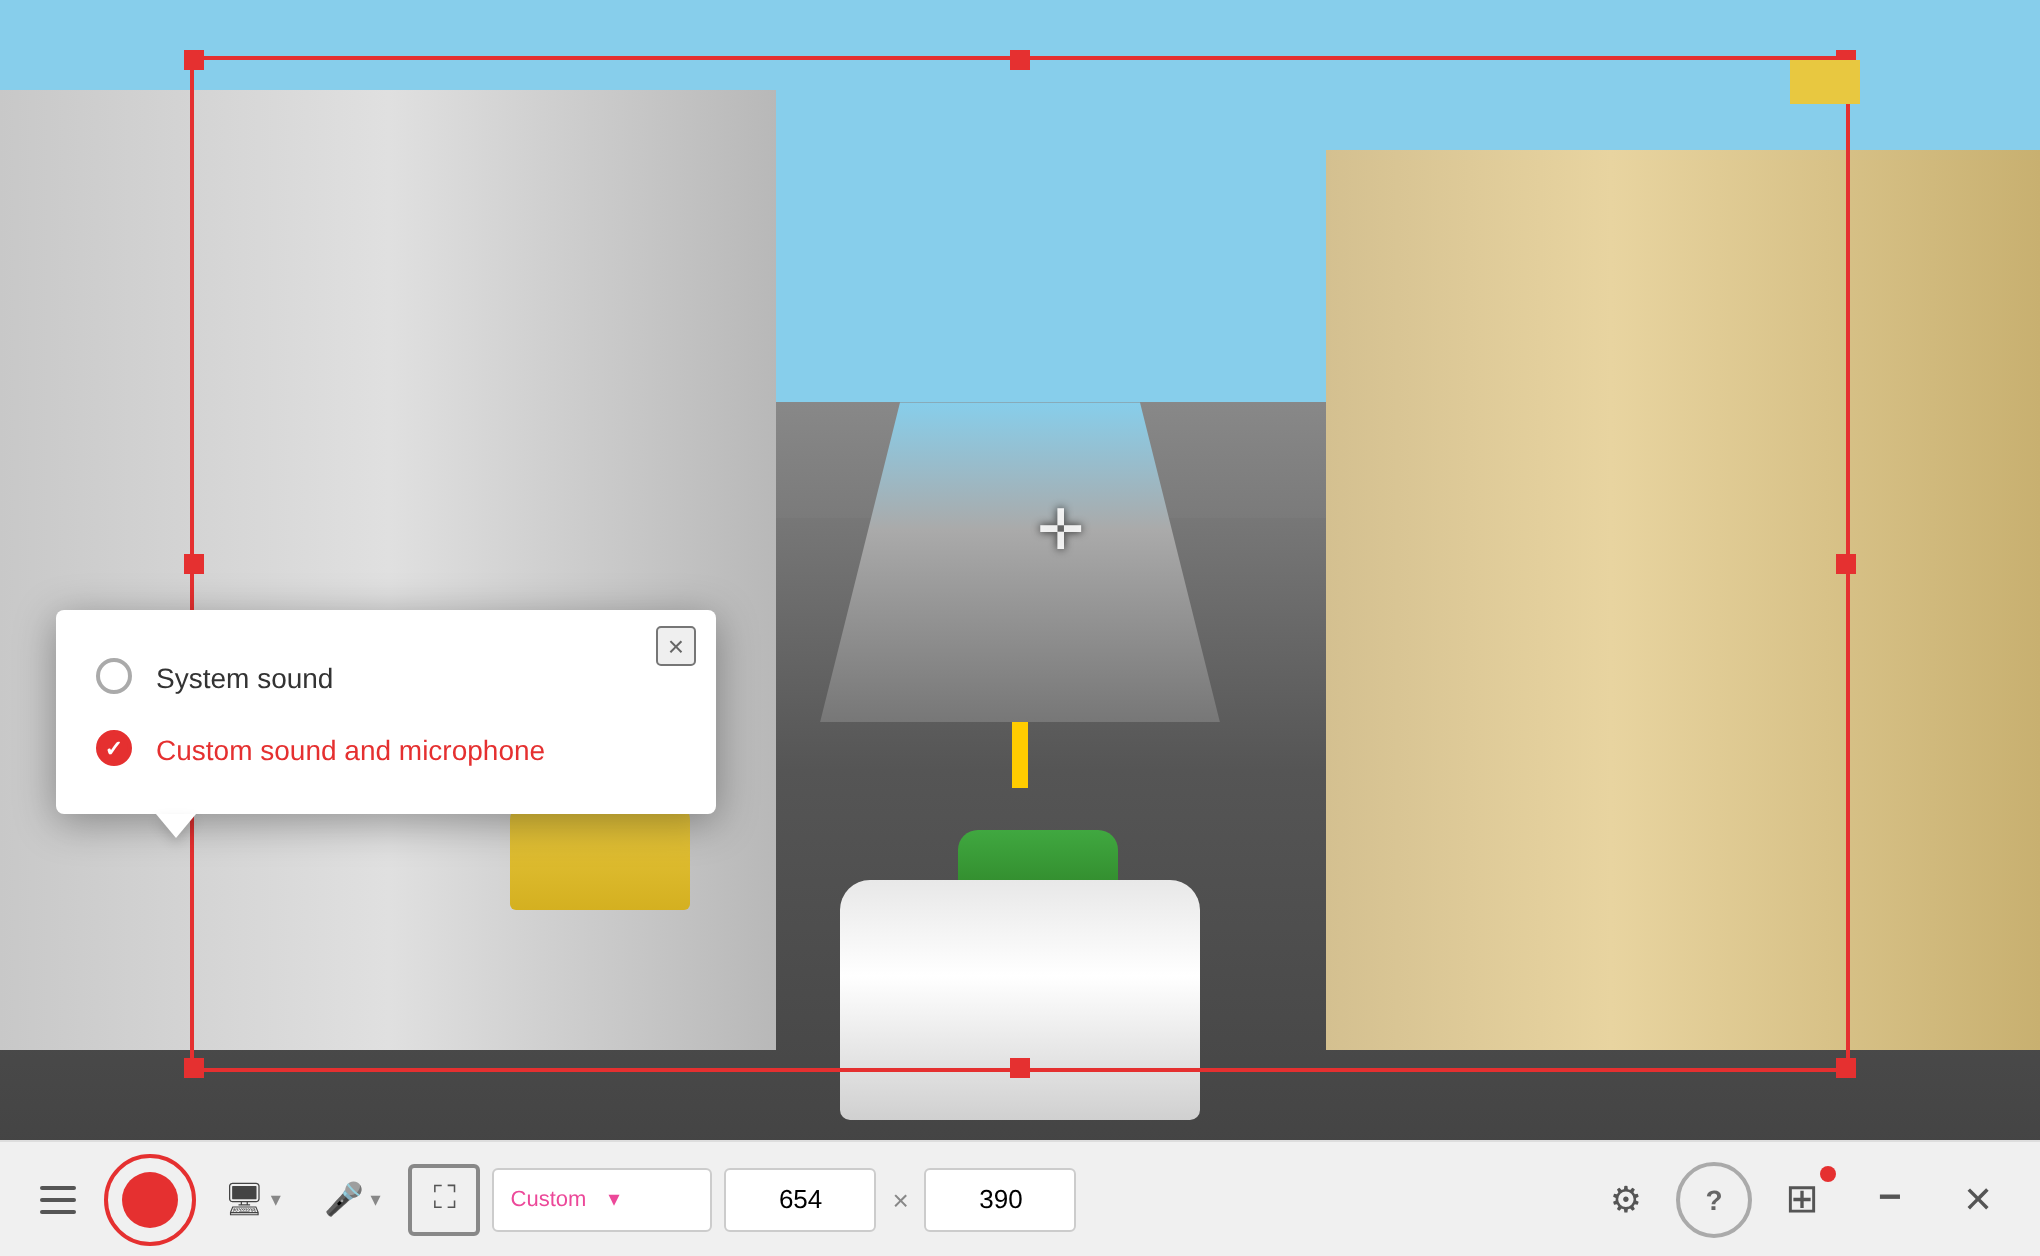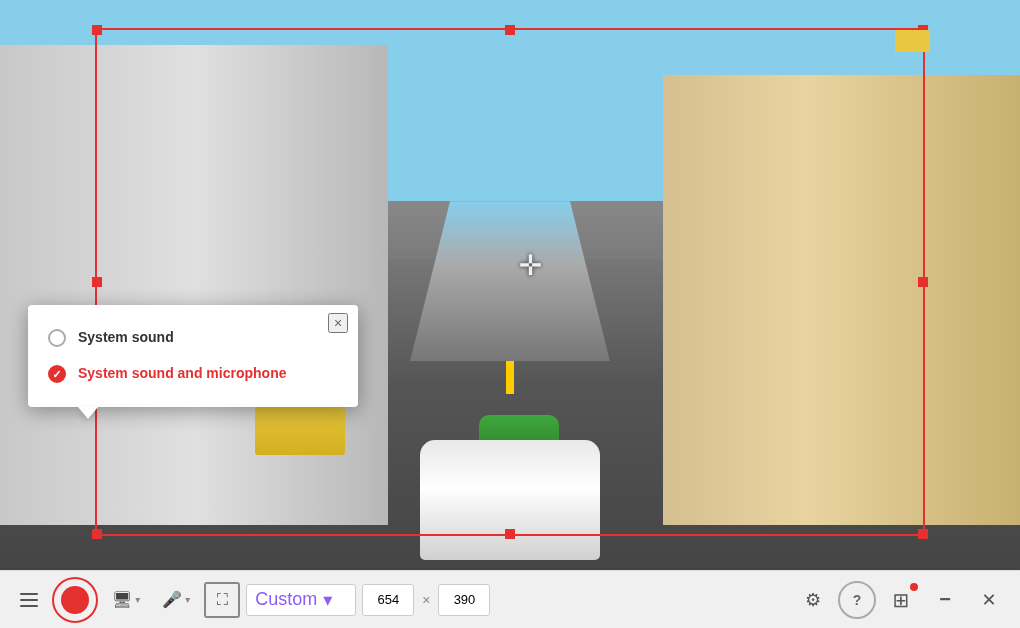--- a/index.html
+++ b/index.html
@@ -192,25 +192,24 @@
       left: 50px;
       width: 0;
       height: 0;
       border-left: 10px solid transparent;
       border-right: 10px solid transparent;
       border-top: 12px solid #fff;
       filter: drop-shadow(0 3px 3px rgba(0,0,0,0.15));
     }
     .audio-option {
       display: flex;
-      align-items: flex-start;
+      align-items: flex-end;
       padding: 9px 20px;
       cursor: pointer;
       gap: 12px;
-      font-weight: bold;
     }
     .radio-circle {
       width: 18px;
       height: 18px;
       border-radius: 50%;
       border: 2px solid #aaa;
       flex-shrink: 0;
       display: flex;
       align-items: center;
       justify-content: center;
@@ -312,30 +311,30 @@
       border: 1px solid #ccc;
       border-radius: 3px;
       background: #fff;
       padding: 4px 8px;
       gap: 6px;
       cursor: pointer;
       min-width: 110px;
       height: 32px;
     }
     .custom-dropdown span {
-      font-size: 18px;
-      color: #8b5cf6;
+      font-size: 11px;
+      color: #ec4899;
       flex: 1;
     }
 
     .dimension-input {
       border: 1px solid #ccc;
       border-radius: 3px;
       padding: 4px 6px;
-      width: 52px;
+      width: 76px;
       height: 32px;
       text-align: center;
       font-size: 13px;
       background: #fff;
     }
 
     .dim-separator {
       font-size: 14px;
       color: #888;
       margin: 0 2px;
@@ -431,21 +430,21 @@
     <button class="panel-close">×</button>
 
     <div class="audio-option">
       <div class="radio-circle"></div>
       <span class="option-label">System sound</span>
     </div>
 
 
     <div class="audio-option">
       <div class="radio-circle selected"></div>
-      <span class="option-label selected-text">System sound and microphone</span>
+      <span class="option-label selected-text">Custom sound and microphone</span>
     </div>
 
 
     <div class="panel-arrow"></div>
   </div>
 </div>
 
 <div class="toolbar">
 
   <div class="hamburger">

